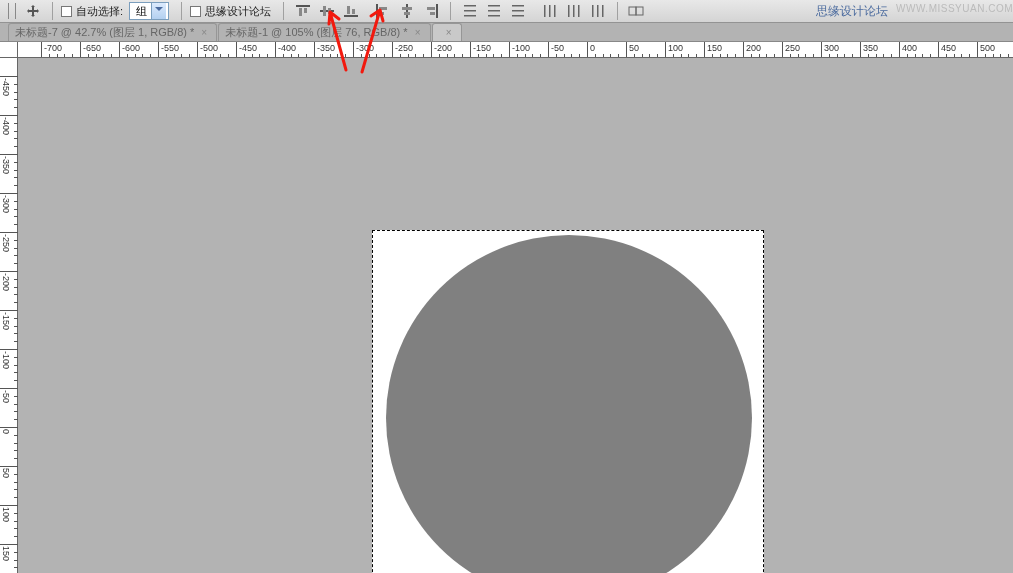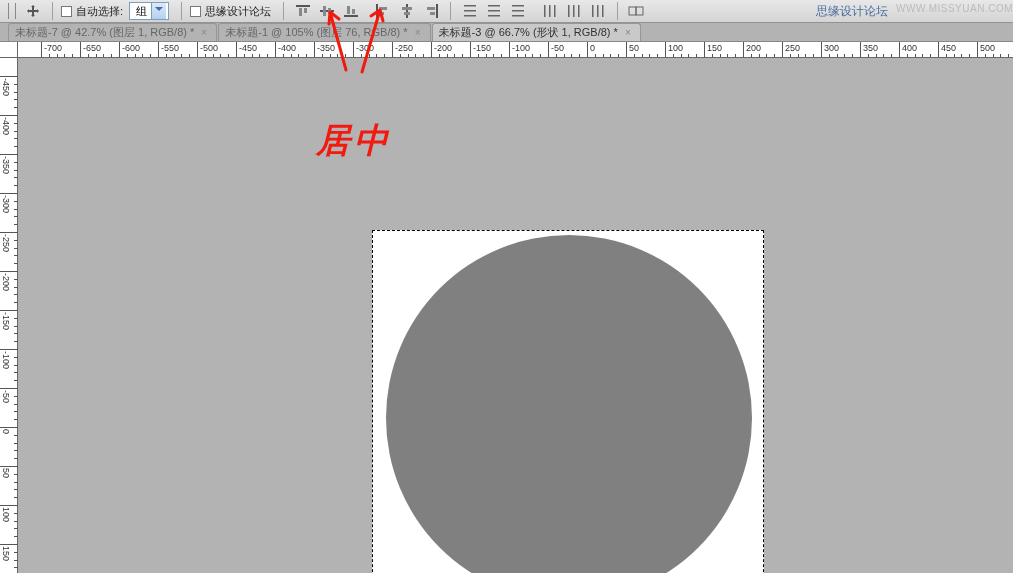--- a/index.html
+++ b/index.html
@@ -165,21 +165,20 @@
 <div class="tab-bar" id="tabbar">
     <div class="tab">
       <span>未标题-7 @ 42.7% (图层 1, RGB/8) *</span>
       <span class="tab-close">×</span>
     </div>
     <div class="tab">
       <span>未标题-1 @ 105% (图层 76, RGB/8) *</span>
       <span class="tab-close">×</span>
     </div>
     <div class="tab active">
-      <span>未标题-3 @ 66.7% (形状 1, RGB/8) *</span>
       <span class="tab-close">×</span>
     </div>
   </div>
 
 <div class="workspace">
   <div class="ruler-corner"></div>
   <div class="ruler-h" id="rh">
       <div class="tick major" data-v="-700" style="left: 23px;"></div>
       <div class="tick minor" style="left: 30.8px;"></div>
       <div class="tick minor" style="left: 38.6px;"></div>
@@ -400,15 +399,14 @@
     </div>
 
   <div class="canvas-wrap">
     <div class="circle"></div>
   </div>
 
   <svg class="annotation" style="left:300px;top:-42px" width="120" height="200">
     <path d="M30 12 L46 70 M30 12 l-1 12 M30 12 l9 7" stroke="#f2190e" stroke-width="3" fill="none" stroke-linecap="round"></path>
     <path d="M80 10 L62 72 M80 10 l-9 6 M80 10 l3 11" stroke="#f2190e" stroke-width="3" fill="none" stroke-linecap="round"></path>
   </svg>
-  <div class="annotation" style="left:316px;top:76px;color:#f2190e;font-size:34px;font-family:KaiTi,STKaiti,cursive;font-style:italic;font-weight:600;letter-spacing:4px">居中</div>
 
 </div>
 
 </body></html>

